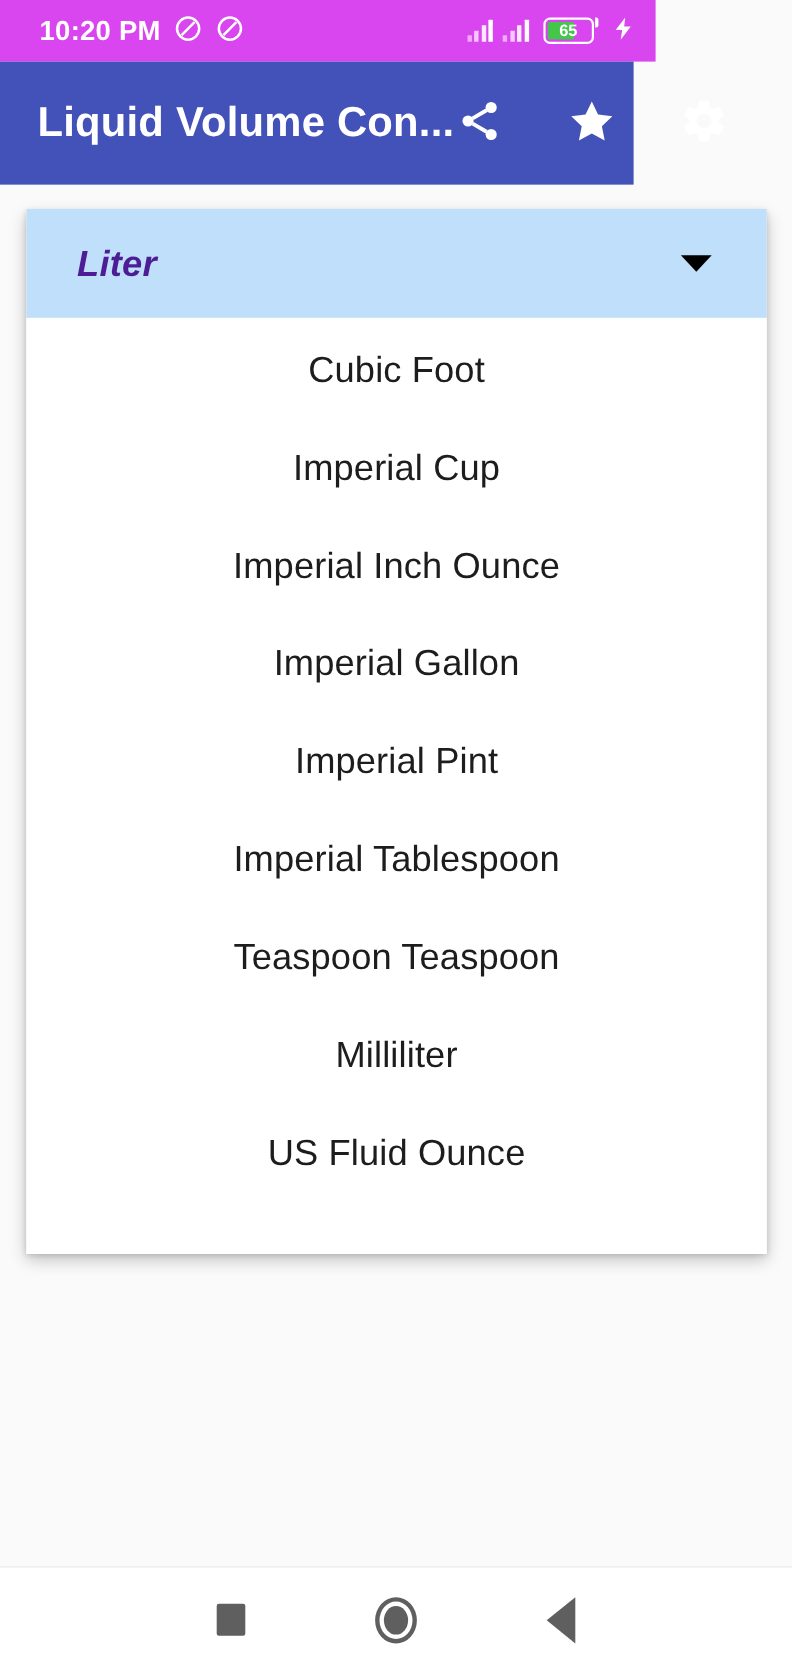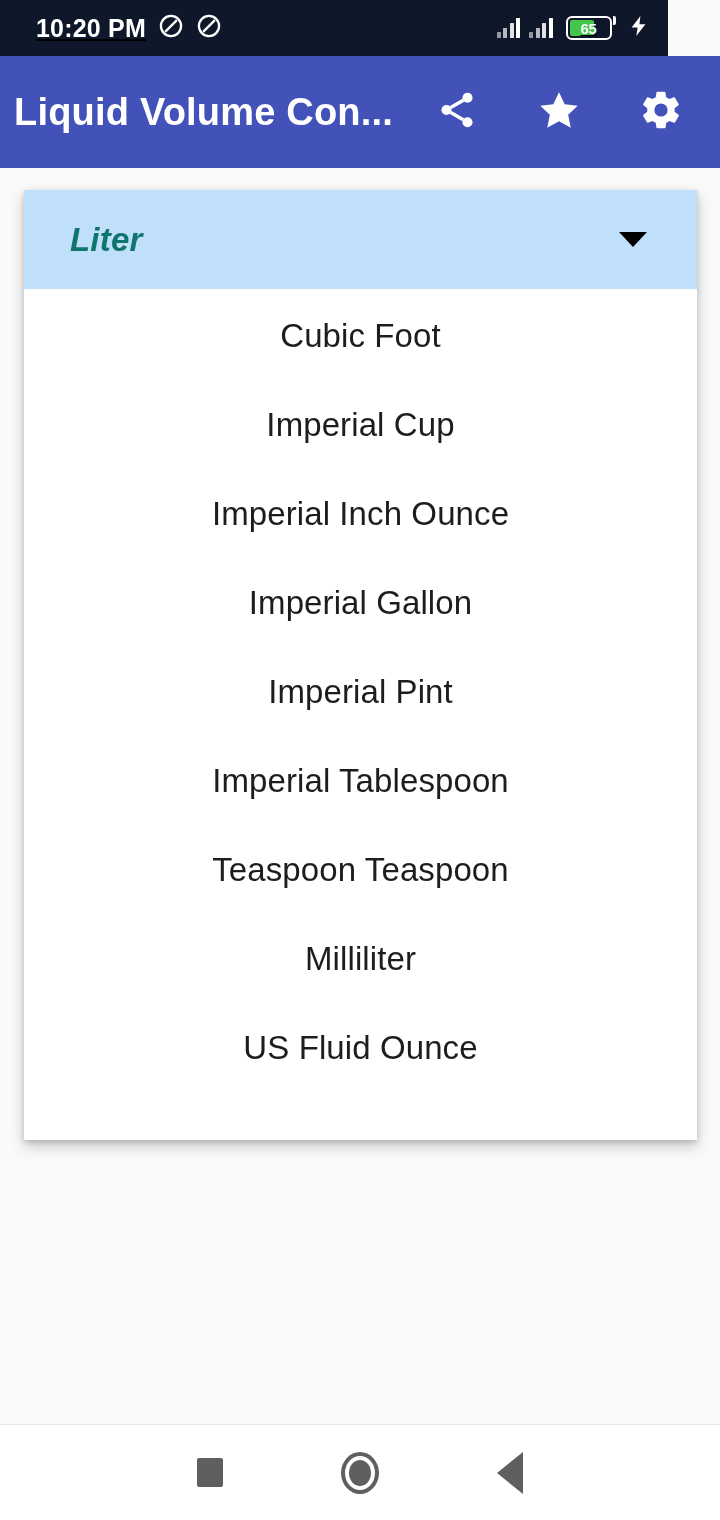--- a/index.html
+++ b/index.html
@@ -13,28 +13,27 @@
   body {
     font-family: "Liberation Sans", sans-serif;
     background: #fafafa;
     position: relative;
   }
 
   
   .status-bar {
     position: absolute;
     top: 0; left: 0;
-    width: 668px;
+    width: 596px;
     height: 56px;
-    background: #0f172a;
+    background: #d946ef;
     display: flex;
     align-items: center;
     justify-content: space-between;
     padding: 0 18px 0 36px;
-    text-decoration: underline;
   }
   .status-left {
     display: flex;
     align-items: center;
     gap: 12px;
   }
   .status-clock {
     color: #ffffff;
     font-size: 25px;
     font-weight: bold;
@@ -106,26 +105,26 @@
     background: #ffffff;
     border-radius: 0 2px 2px 0;
     margin-left: 1.5px;
   }
   .bolt { margin-left: 3px; display: block; }
 
   
   .app-bar {
     position: absolute;
     top: 56px; left: 0;
-    width: 720px;
+    width: 576px;
     height: 112px;
     background: #4352b8;
     display: flex;
     align-items: center;
-    padding: 0 36px 0 14px;
+    padding: 0 36px 0 34px;
   }
   .app-title {
     color: #ffffff;
     font-size: 38px;
     font-weight: bold;
     letter-spacing: 0.2px;
     white-space: nowrap;
     flex: 0 0 auto;
   }
   .app-actions {
@@ -166,21 +165,21 @@
     background: #bfdffa;
     display: flex;
     align-items: center;
     padding: 0 50px 0 46px;
     cursor: pointer;
   }
   .dropdown-selected-label {
     font-size: 33px;
     font-style: italic;
     font-weight: bold;
-    color: #0f766e;
+    color: #4c1d95;
     letter-spacing: 0.2px;
   }
   .caret {
     margin-left: auto;
     width: 0; height: 0;
     border-left: 14px solid transparent;
     border-right: 14px solid transparent;
     border-top: 15px solid #000000;
   }
 

